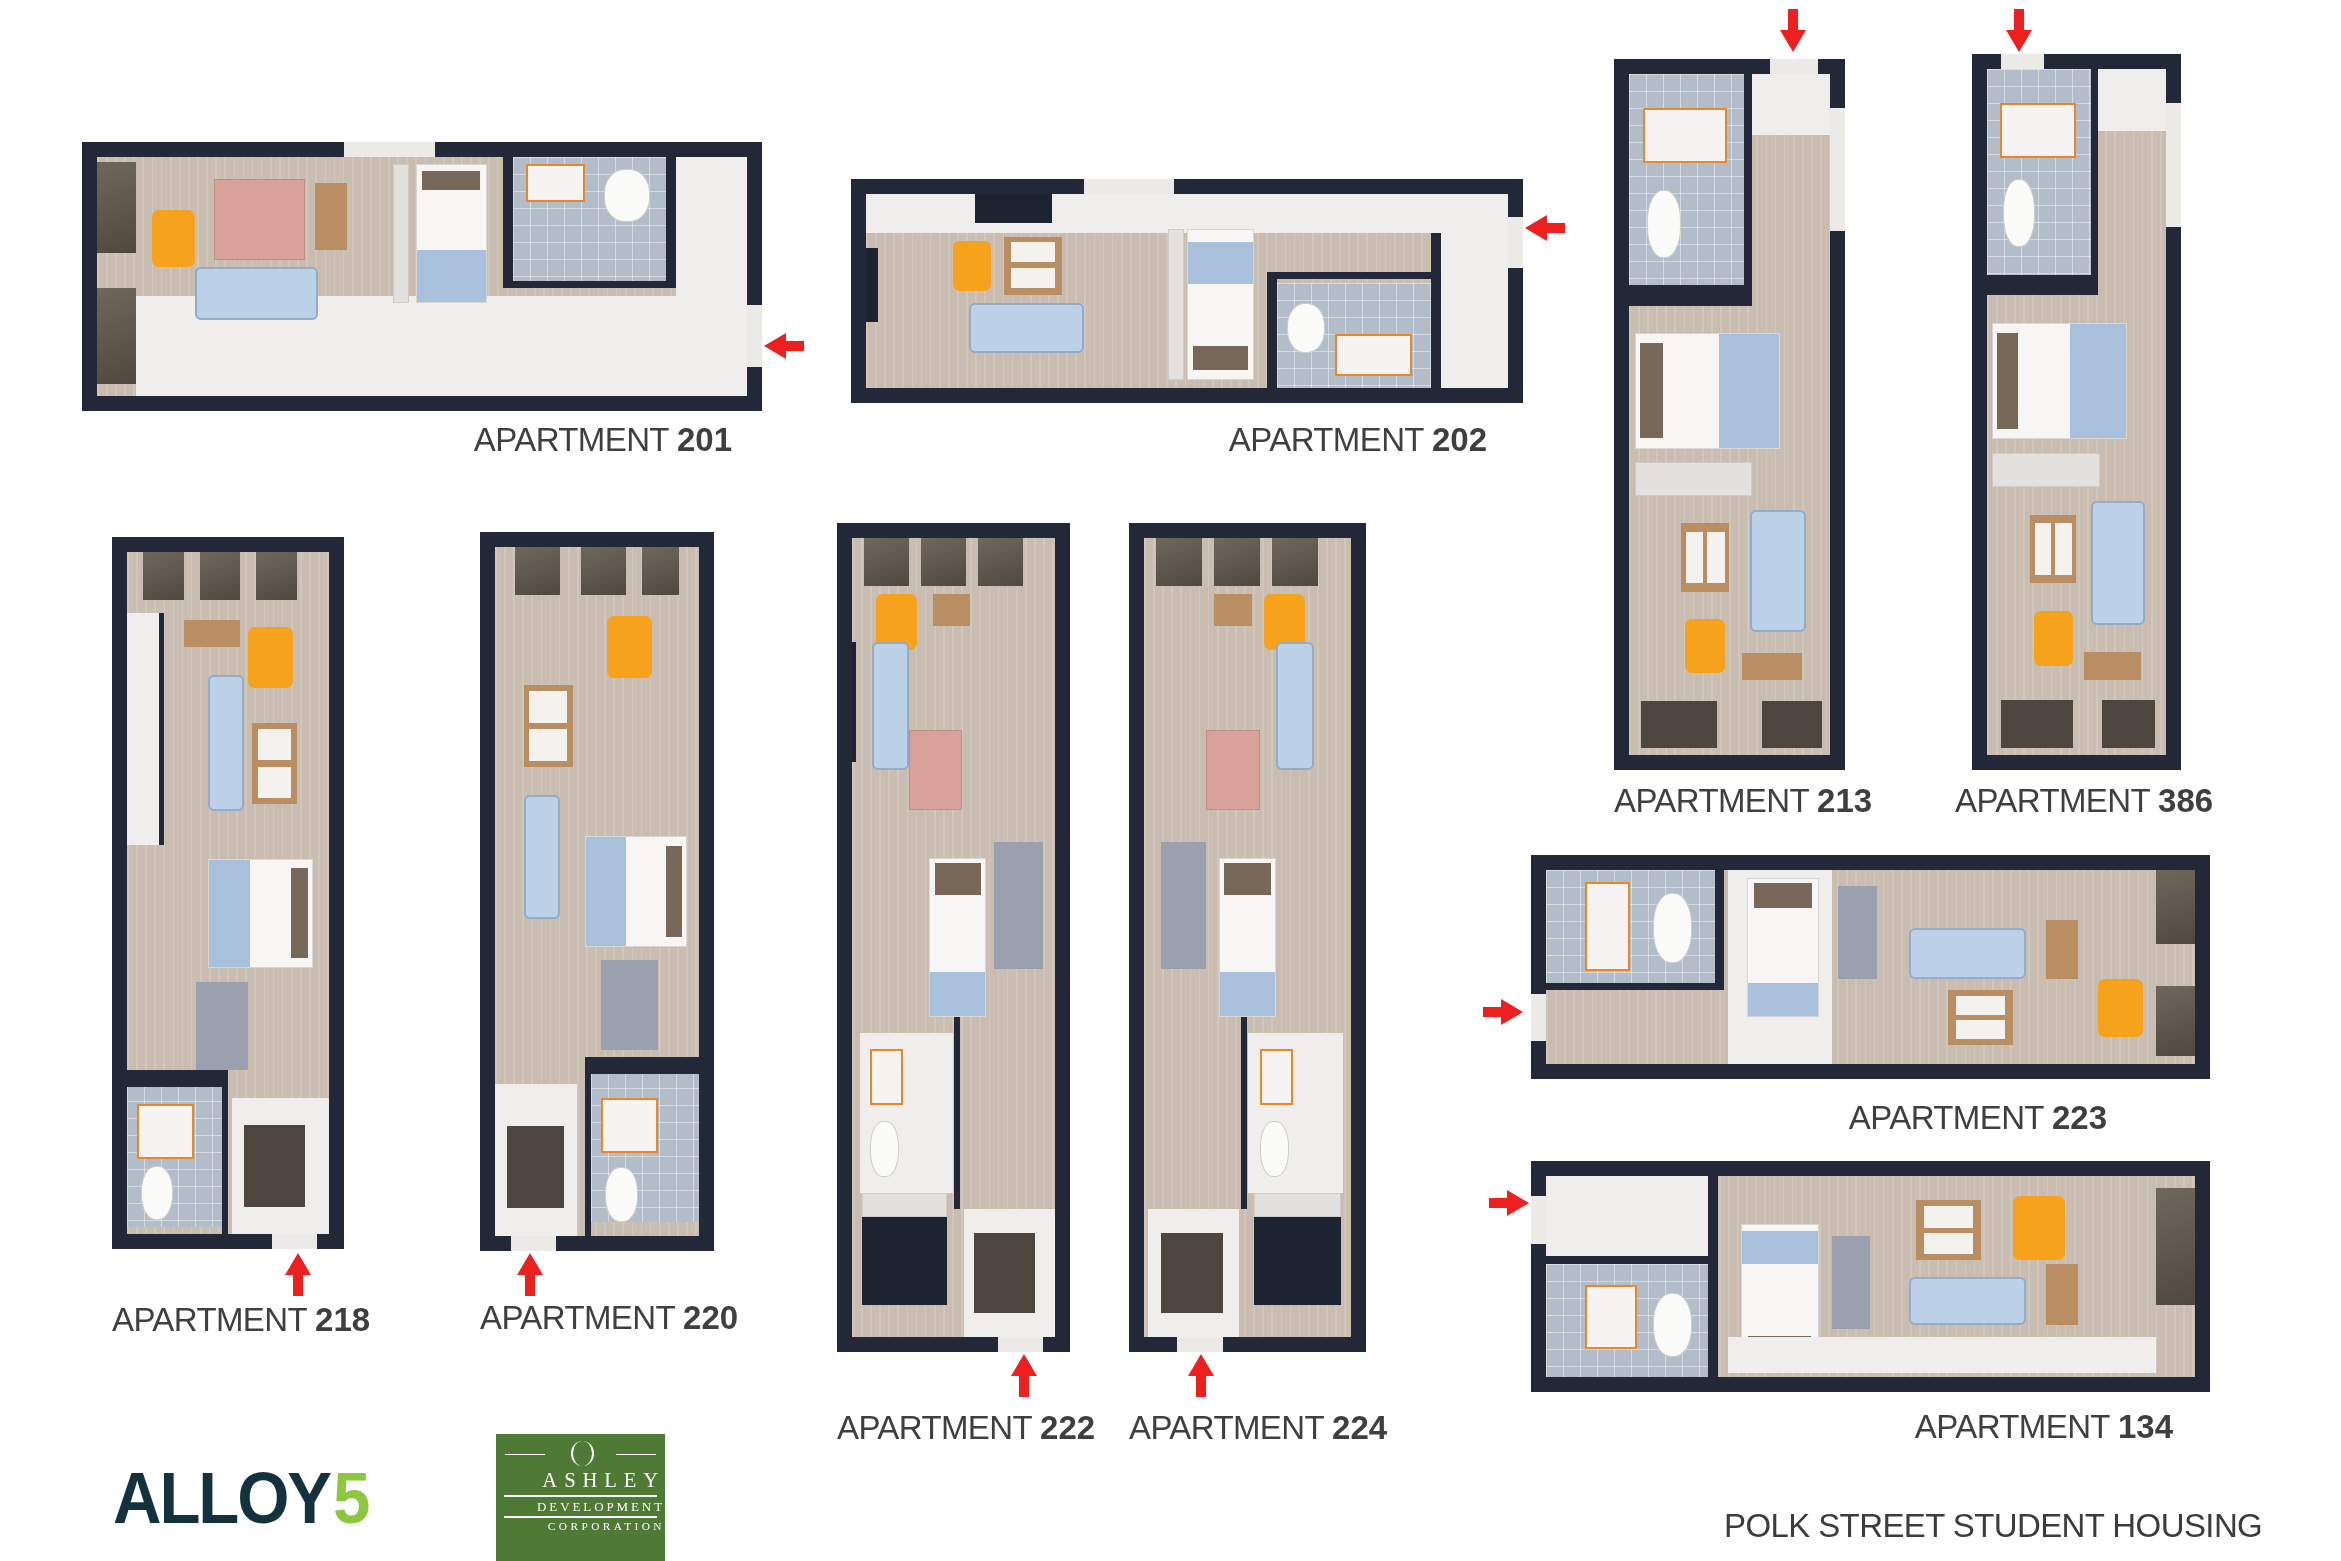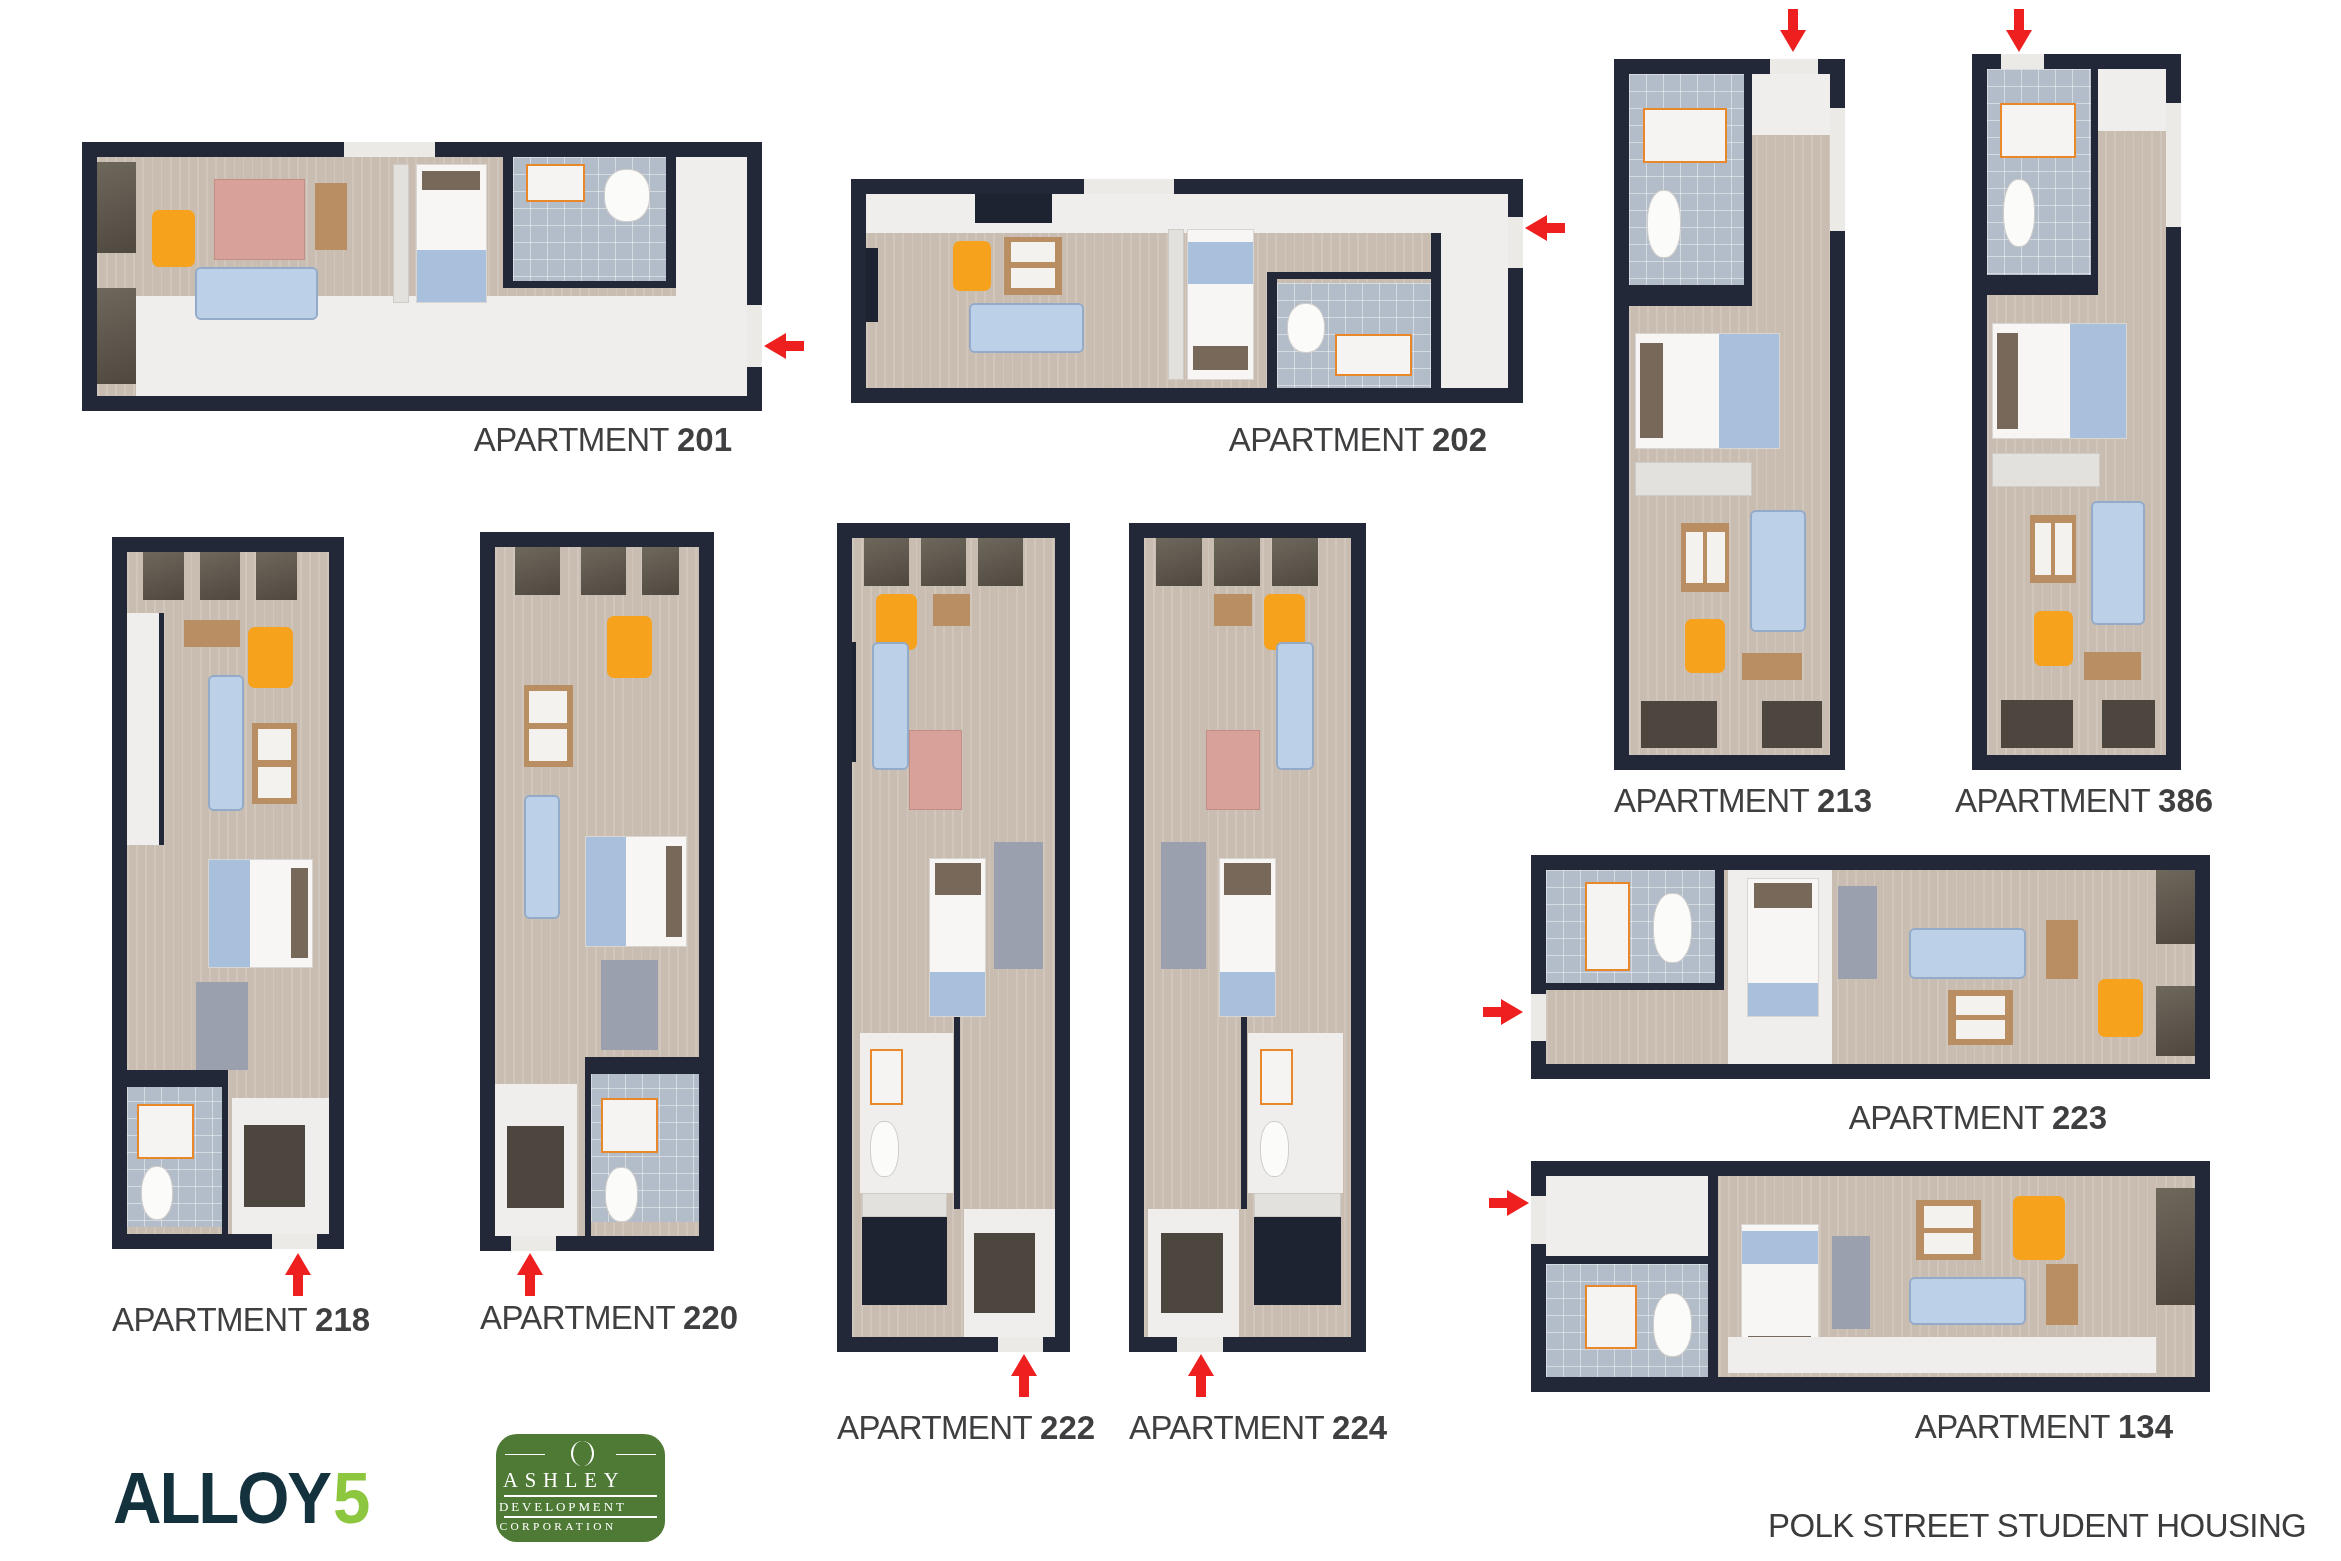--- a/index.html
+++ b/index.html
@@ -7,21 +7,21 @@
           font-family:"Liberation Sans", sans-serif;}
 
   
   .title{position:absolute;left:274px;top:56px;white-space:nowrap;letter-spacing:-1.1px;}
   .title .t-bold{font-size:59px;font-weight:800;color:#39393b;transform:scaleX(.88);display:inline-block;transform-origin:left;}
   .title .t-light{font-size:57px;font-weight:400;color:#48484a;transform:scaleX(.84);display:inline-block;transform-origin:left;margin-left:-4.6px;}
   .apt-label{position:absolute;font-size:33px;color:#3f3f41;white-space:nowrap;letter-spacing:-0.6px;}
   .apt-label .num{font-weight:800;margin-left:8px;letter-spacing:0;}
   .apt-label.center{text-align:center;}
   .apt-label.right{text-align:right;}
-  .footer-text{position:absolute;left:1724px;top:1507px;font-size:33px;color:#3c3c3e;letter-spacing:-0.6px;white-space:nowrap;margin-left:44px;}
+  .footer-text{position:absolute;left:1724px;top:1507px;font-size:33px;color:#3c3c3e;letter-spacing:-0.6px;white-space:nowrap;}
 
   
   .plan{position:absolute;border:15px solid #232838;box-sizing:border-box;background:#c9bdb1;}
   .floor{position:absolute;left:0;top:0;right:0;bottom:0;
          background:#c9bdb1;
          background-image:repeating-linear-gradient(90deg,rgba(255,255,255,.14) 0 1.7px,rgba(0,0,0,0) 1.7px 9.1px);}
   .plan *{position:absolute;box-sizing:border-box;}
   .whitez{background:#f0eeec;}
   .tile{background-color:#b3bcc9;
         background-image:linear-gradient(rgba(255,255,255,.45) 1.1px,rgba(0,0,0,0) 1.1px),
@@ -62,22 +62,22 @@
   .arr-down .tri{left:0;top:20.6px;width:0;height:0;border-left:13px solid rgba(0,0,0,0);border-right:13px solid rgba(0,0,0,0);border-top:22px solid #ee1f1f;}
   .arr-down .shaft{left:8px;top:0;width:10.3px;height:22px;}
   .arr-up{width:26px;height:42px;}
   .arr-up .tri{left:0;top:0;width:0;height:0;border-left:13px solid rgba(0,0,0,0);border-right:13px solid rgba(0,0,0,0);border-bottom:22px solid #ee1f1f;}
   .arr-up .shaft{left:8px;top:20.6px;width:10.3px;height:22px;}
 
   
   .alloy{position:absolute;left:113px;top:1456px;font-weight:800;font-size:73px;letter-spacing:-2.3px;white-space:nowrap;transform:scaleX(.92);transform-origin:left;}
   .alloy .a-name{color:#14323e;}
   .alloy .a-num{color:#8dc63f;margin-left:3.4px;}
-  .ashley{position:absolute;left:496px;top:1434px;width:169px;height:108px;background:#4f7a36;
-          color:#ffffff;font-family:"Liberation Serif", serif;text-align:left;border-radius:21px;}
+  .ashley{position:absolute;left:496px;top:1434px;width:169px;height:127px;background:#4f7a36;
+          color:#ffffff;font-family:"Liberation Serif", serif;text-align:right;}
   .ashley .wreath-row{position:absolute;left:0;top:4.6px;width:100%;height:30px;}
   .ashley .wline{position:absolute;top:15px;width:40px;height:1.7px;background:#ffffff;}
   .ashley .wline.l{left:9.1px;} .ashley .wline.r{right:9.1px;}
   .ashley .wreath{position:absolute;left:50%;top:2.3px;margin-left:-9.7px;width:19.4px;height:25px;
                   border-left:2.9px solid #ffffff;border-right:2.9px solid #ffffff;border-radius:50%;}
   .ashley .row1{position:absolute;left:0;top:35px;width:100%;font-size:20.6px;letter-spacing:6.9px;text-indent:6.9px;}
   .ashley .div1{position:absolute;left:8px;right:8px;top:61px;height:1.7px;background:#ffffff;}
   .ashley .row2{position:absolute;left:0;top:65px;width:100%;font-size:13px;letter-spacing:2.9px;text-indent:2.9px;}
   .ashley .div2{position:absolute;left:8px;right:8px;top:82px;height:1.7px;background:#ffffff;}
   .ashley .row3{position:absolute;left:0;top:86px;width:100%;font-size:11.4px;letter-spacing:3.4px;text-indent:3.4px;}

